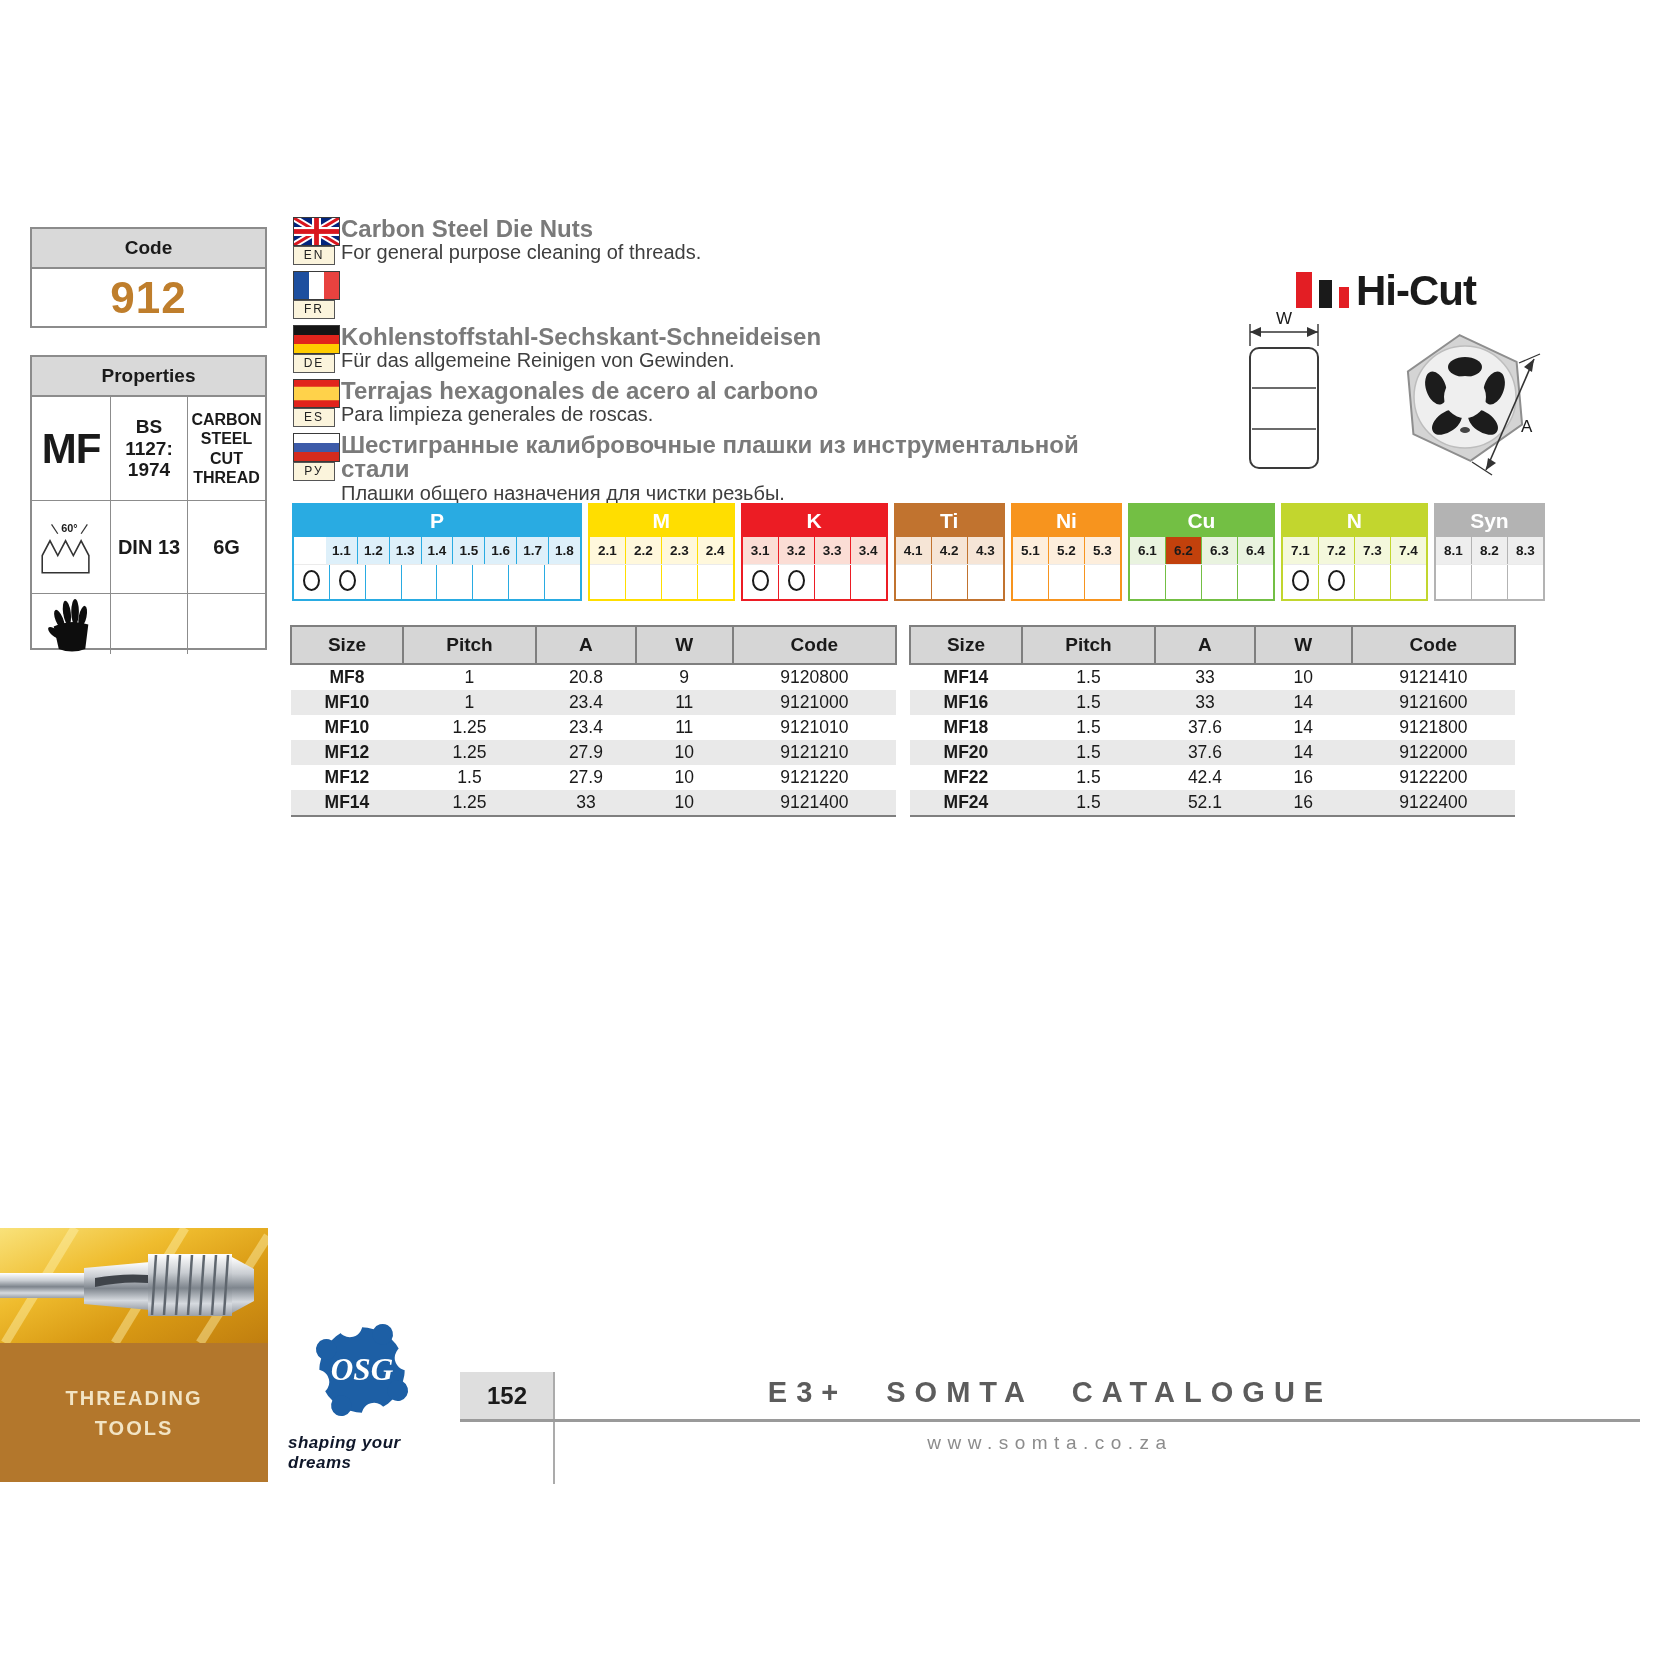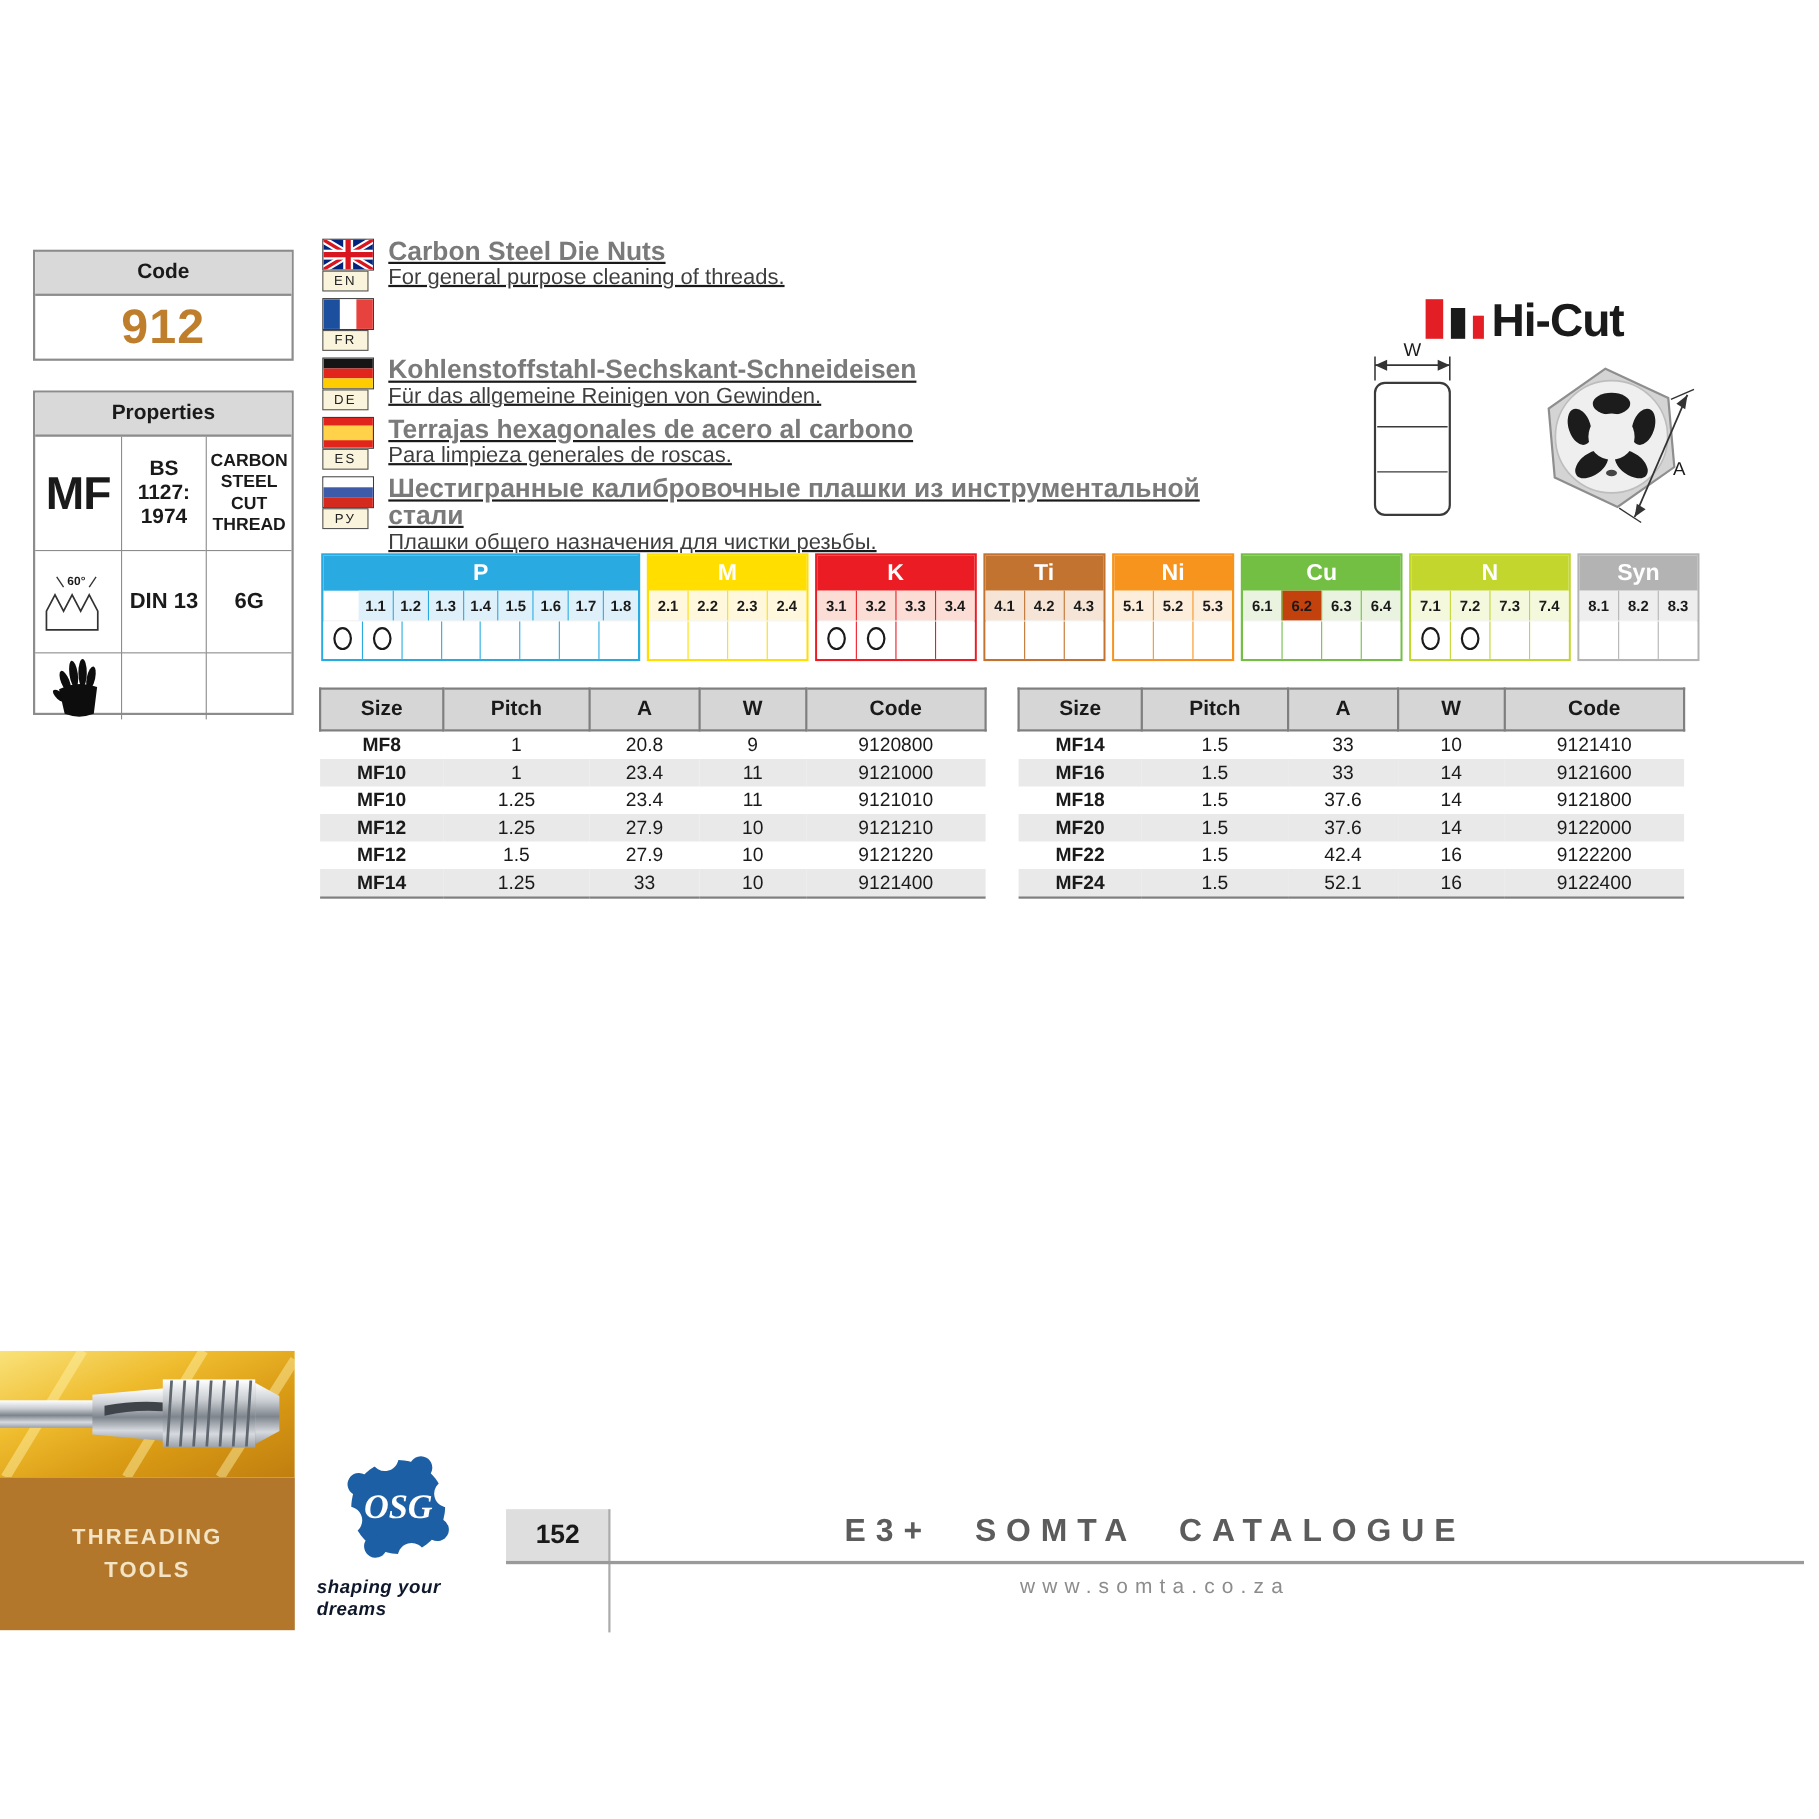--- a/index.html
+++ b/index.html
@@ -26,21 +26,21 @@
   .t-din { font-size:20px; line-height:1.15; }
 
   
   .lang-list { left:293px; top:217px; width:820px; }
   .lang-row { display:flex; height:48px; margin-bottom:6px; }
   .flag-col { width:48px; flex:0 0 48px; }
   .flag { width:47px; height:29px; border:1px solid #3a3a3a; line-height:0; }
   .flag svg { width:100%; height:100%; display:block; }
   .flag-label { width:42px; height:19px; margin-top:0; background:#fbf4dc; border:1px solid #555;
                 font-size:12px; letter-spacing:2px; text-align:center; line-height:17px; color:#222; }
-  .lang-text { margin-left:12px;text-decoration:underline; }
+  .lang-text { margin-left:0; }
   .lang-title { font-size:24px; font-weight:bold; color:#7a7a7a; line-height:1.02; }
   .lang-sub { font-size:20px; color:#3e3e3e; line-height:1.15; }
 
   
   .hicut { left:1296px; top:272px; display:flex; align-items:flex-end; gap:7px; }
   .hc-bar { display:inline-block; }
   .hc-b1 { width:16px; height:36px; }
   .hc-b2 { width:13px; height:28px; }
   .hc-b3 { width:10px; height:21px; }
   .hc-text { font-size:42px; font-weight:800; line-height:.78; letter-spacing:-1px; color:#1a1a1a; }
@@ -54,21 +54,21 @@
   .mat-head { height:32px; line-height:32px; text-align:center; color:#fff; font-weight:bold; font-size:21px; }
   .mat-row { display:flex; }
   .mat-nums .mat-cell { height:27px; line-height:27px; font-weight:bold; font-size:13.5px; }
   .mat-marks .mat-cell { height:34px; background:#fff; }
   .mat-cell { flex:1 1 0; text-align:center; border-left:1px solid; }
   .mat-row .mat-cell:first-child { border-left:none; }
   .mat-nums { border-bottom:1px solid rgba(0,0,0,.08); }
   .mark { display:block; width:17px; height:21px; border:2px solid #1a1a1a; border-radius:50%; margin:5px auto 0; }
 
   
-  .tables-row { left:290px; top:625px; width:1242px; display:flex; gap:28px; }
+  .tables-row { left:290px; top:625px; width:1242px; display:flex; gap:12px; }
   table.size-table { width:607px; border-collapse:collapse; table-layout:fixed; }
   .size-table col.c-size{width:18.5%} .size-table col.c-pitch{width:22%}
   .size-table col.c-a{width:16.5%} .size-table col.c-w{width:16%} .size-table col.c-code{width:27%}
   .size-table th { background:#d6d6d6; border:2px solid #7f7f7f; height:38px;
                    font-size:19px; font-weight:bold; text-align:center; }
   .size-table td { height:25px; font-size:17.5px; text-align:center; line-height:25px; }
   .size-table td:first-child { font-weight:bold; }
   .size-table tbody tr:nth-child(even) { background:#e9e9e9; }
   .size-table tbody { border-bottom:2.5px solid #7f7f7f; }
 

